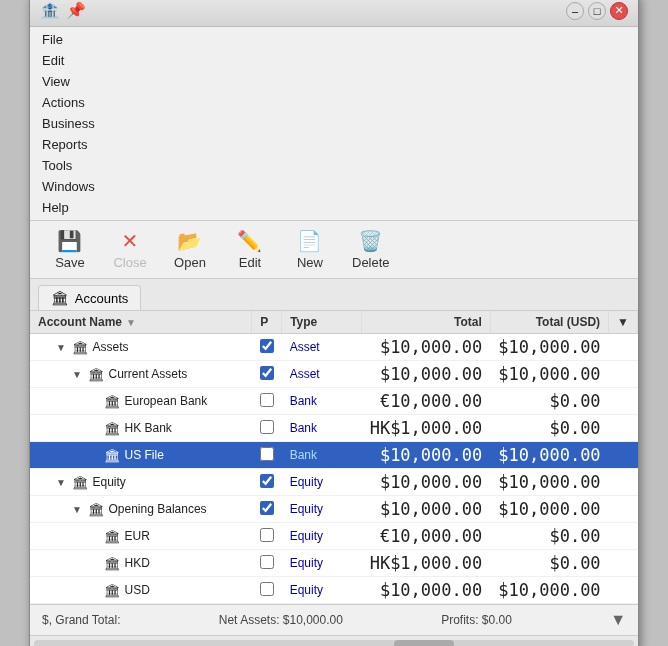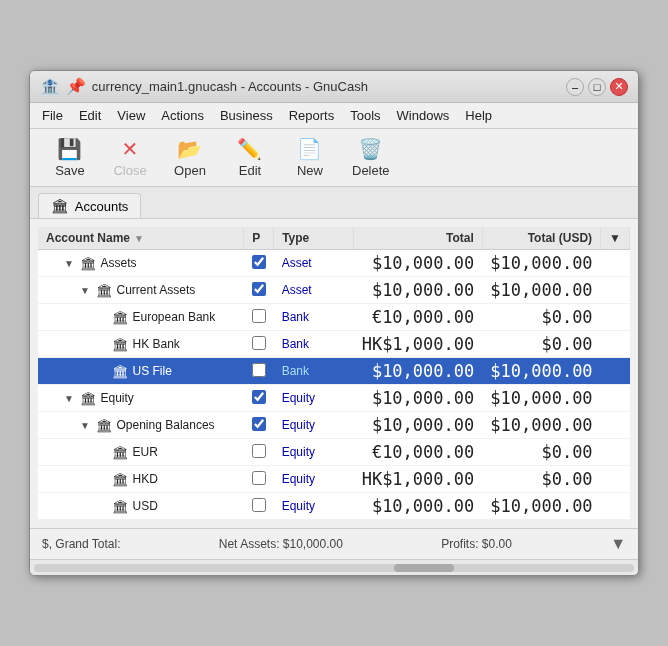--- a/index.html
+++ b/index.html
@@ -59,20 +59,21 @@
     }
     .title-btn.minimize { background: #e0e0e0; }
     .title-btn.maximize { background: #e0e0e0; }
     .title-btn.close { background: #e05050; color: white; border-color: #c03030; }
     .menu-bar {
       background: #f0f0f0;
       display: flex;
       gap: 0;
       padding: 2px 4px;
       border-bottom: 1px solid #ccc;
+      flex-direction: column;
     }
     .menu-item {
       padding: 3px 8px;
       cursor: pointer;
       border-radius: 3px;
       color: #222;
     }
     .toolbar {
       background: #f0f0f0;
       display: flex;
@@ -110,21 +111,21 @@
       padding: 4px 12px;
       display: flex;
       align-items: center;
       gap: 6px;
       cursor: pointer;
       font-size: 13px;
     }
     .tab .tab-icon { font-size: 14px; }
     .content-area {
       background: #fff;
-      margin: 8px;
+      margin: 0;
     }
     .accounts-table {
       width: 100%;
       border-collapse: collapse;
     }
     .accounts-table th {
       background: #e8e8e8;
       border-bottom: 1px solid #ccc;
       border-right: 1px solid #ddd;
       padding: 4px 8px;
@@ -215,21 +216,20 @@
   </style>
 </head>
 <body>
 
 <div class="window">
 
   <div class="title-bar">
     <div class="title-bar-left">
       <span class="title-bar-icon">🏦</span>
       <span class="title-bar-icon">📌</span>
-      <span class="title-bar-title">currency_main1.gnucash - Accounts - GnuCash</span>
     </div>
     <div class="title-bar-controls">
       <div class="title-btn minimize">–</div>
       <div class="title-btn maximize">□</div>
       <div class="title-btn close">✕</div>
     </div>
   </div>
 
   <div class="menu-bar">
     <span class="menu-item">File</span>

